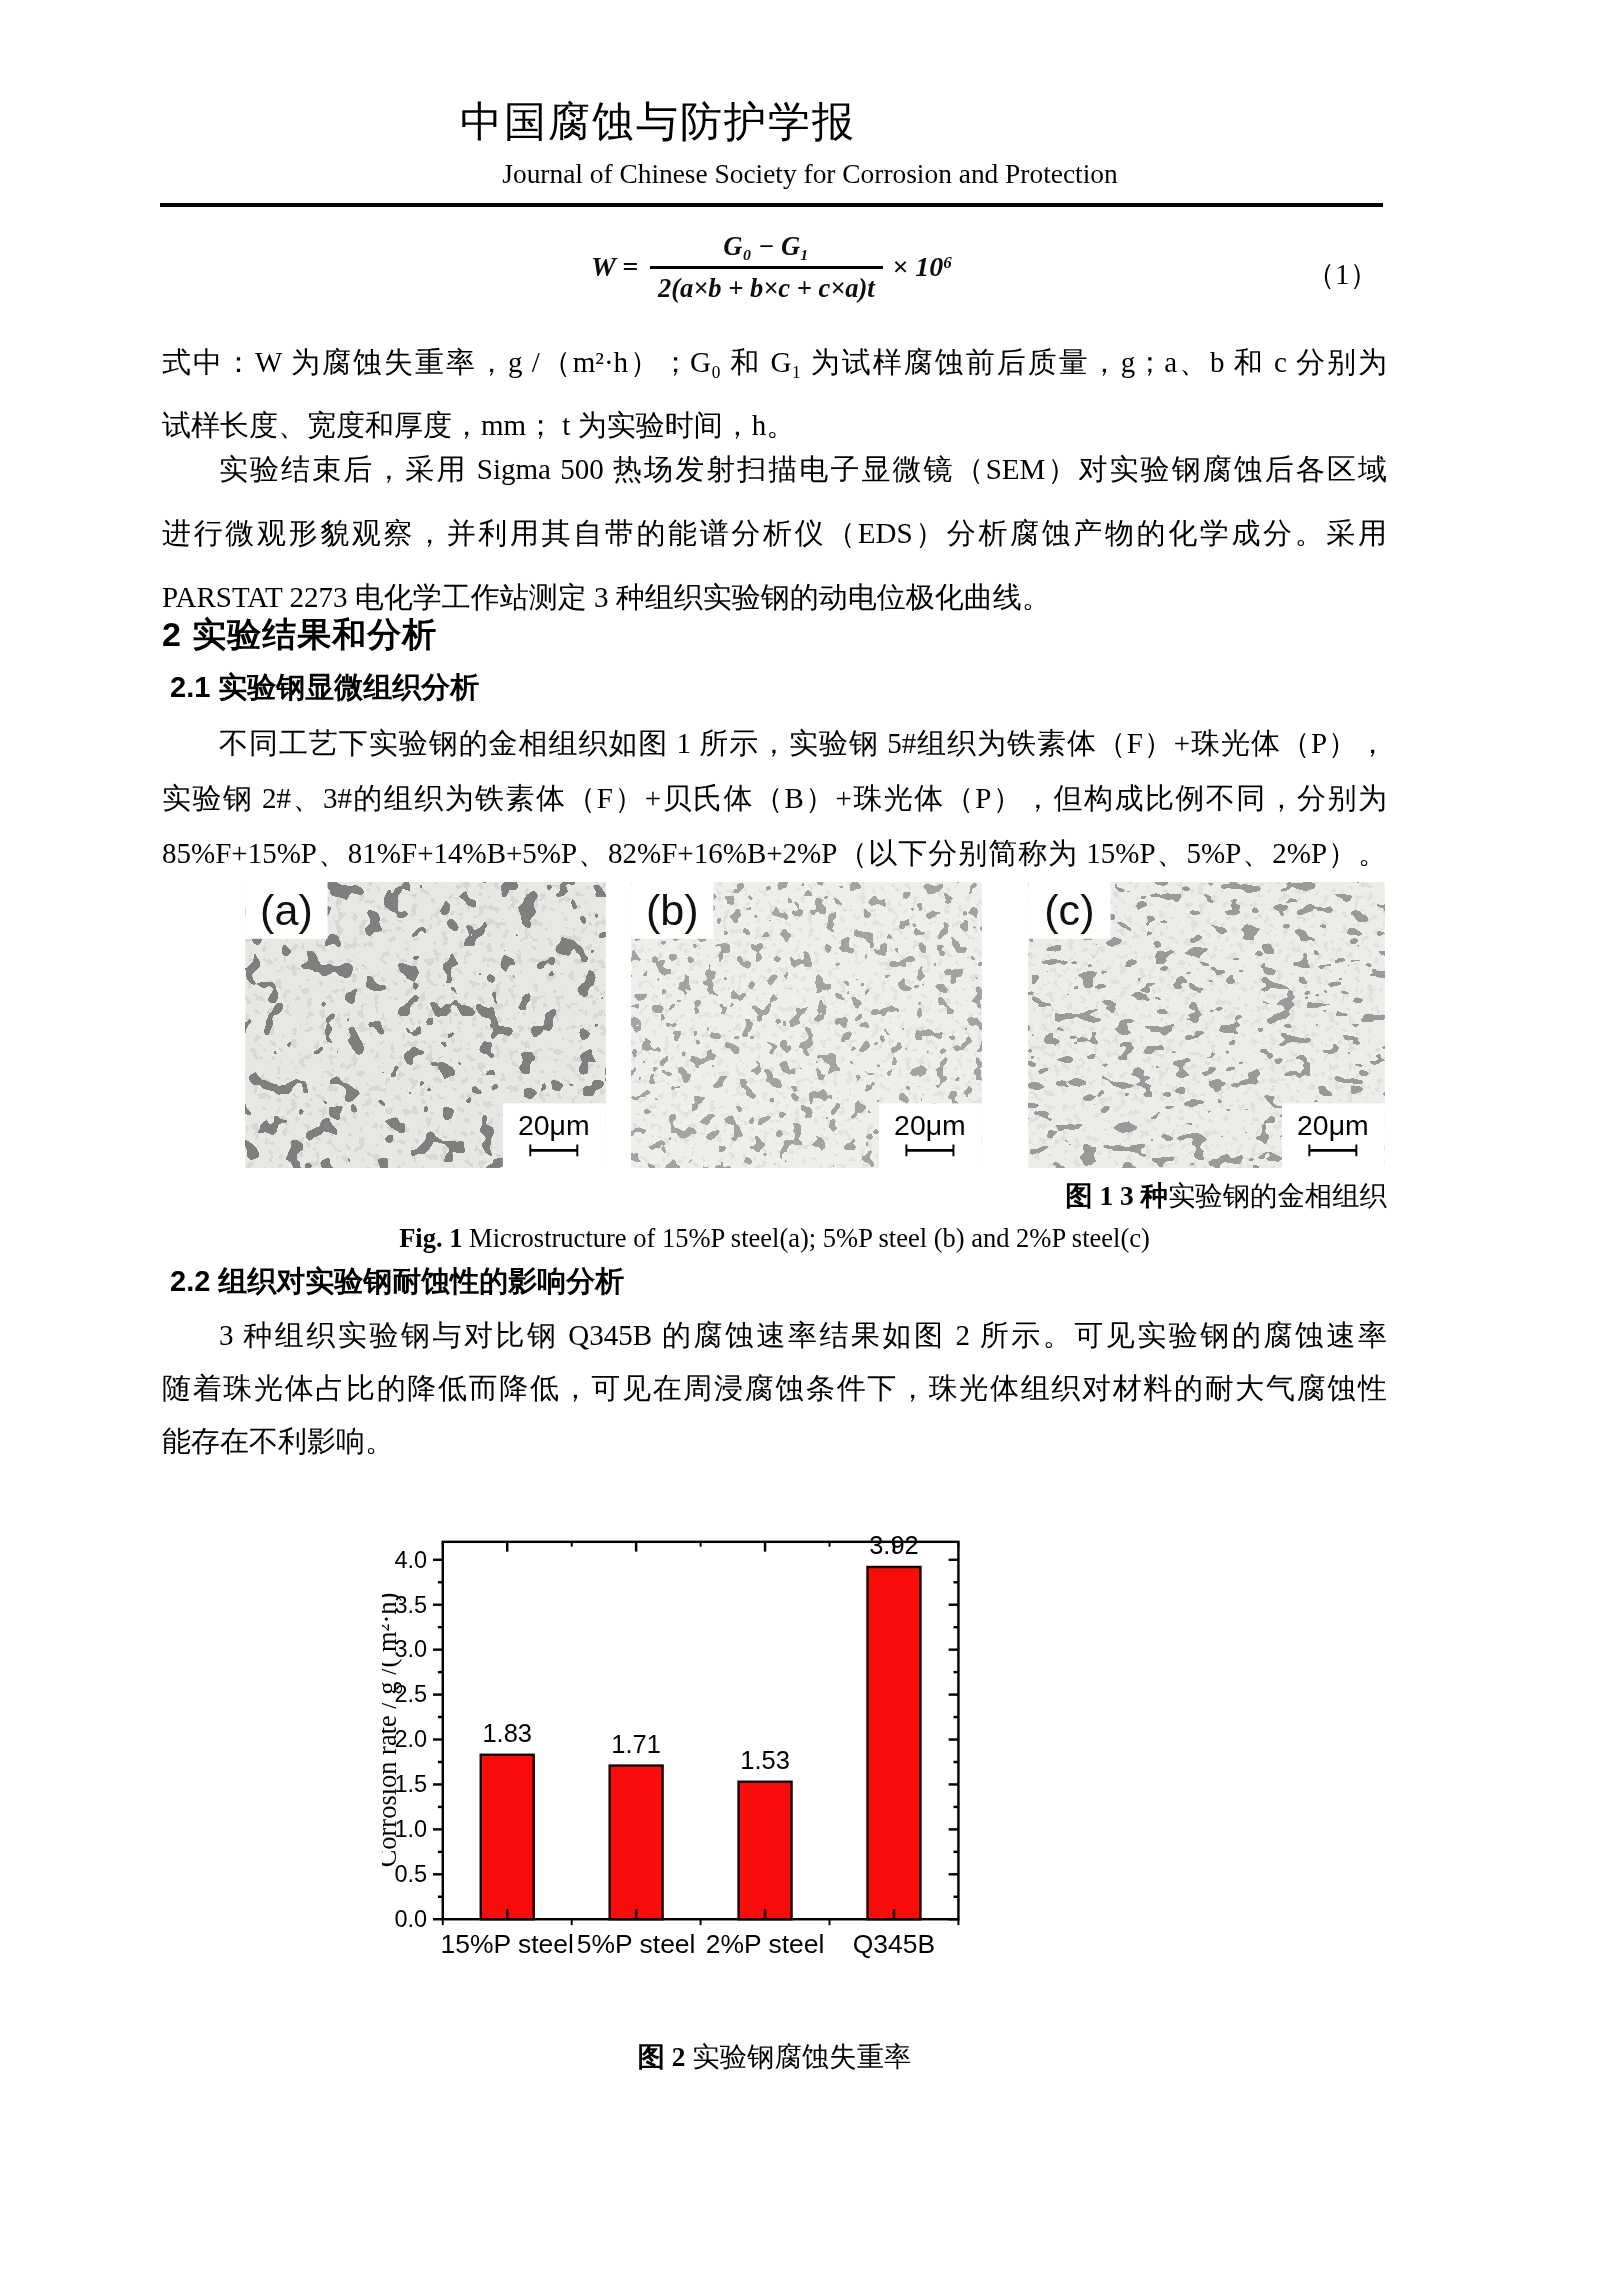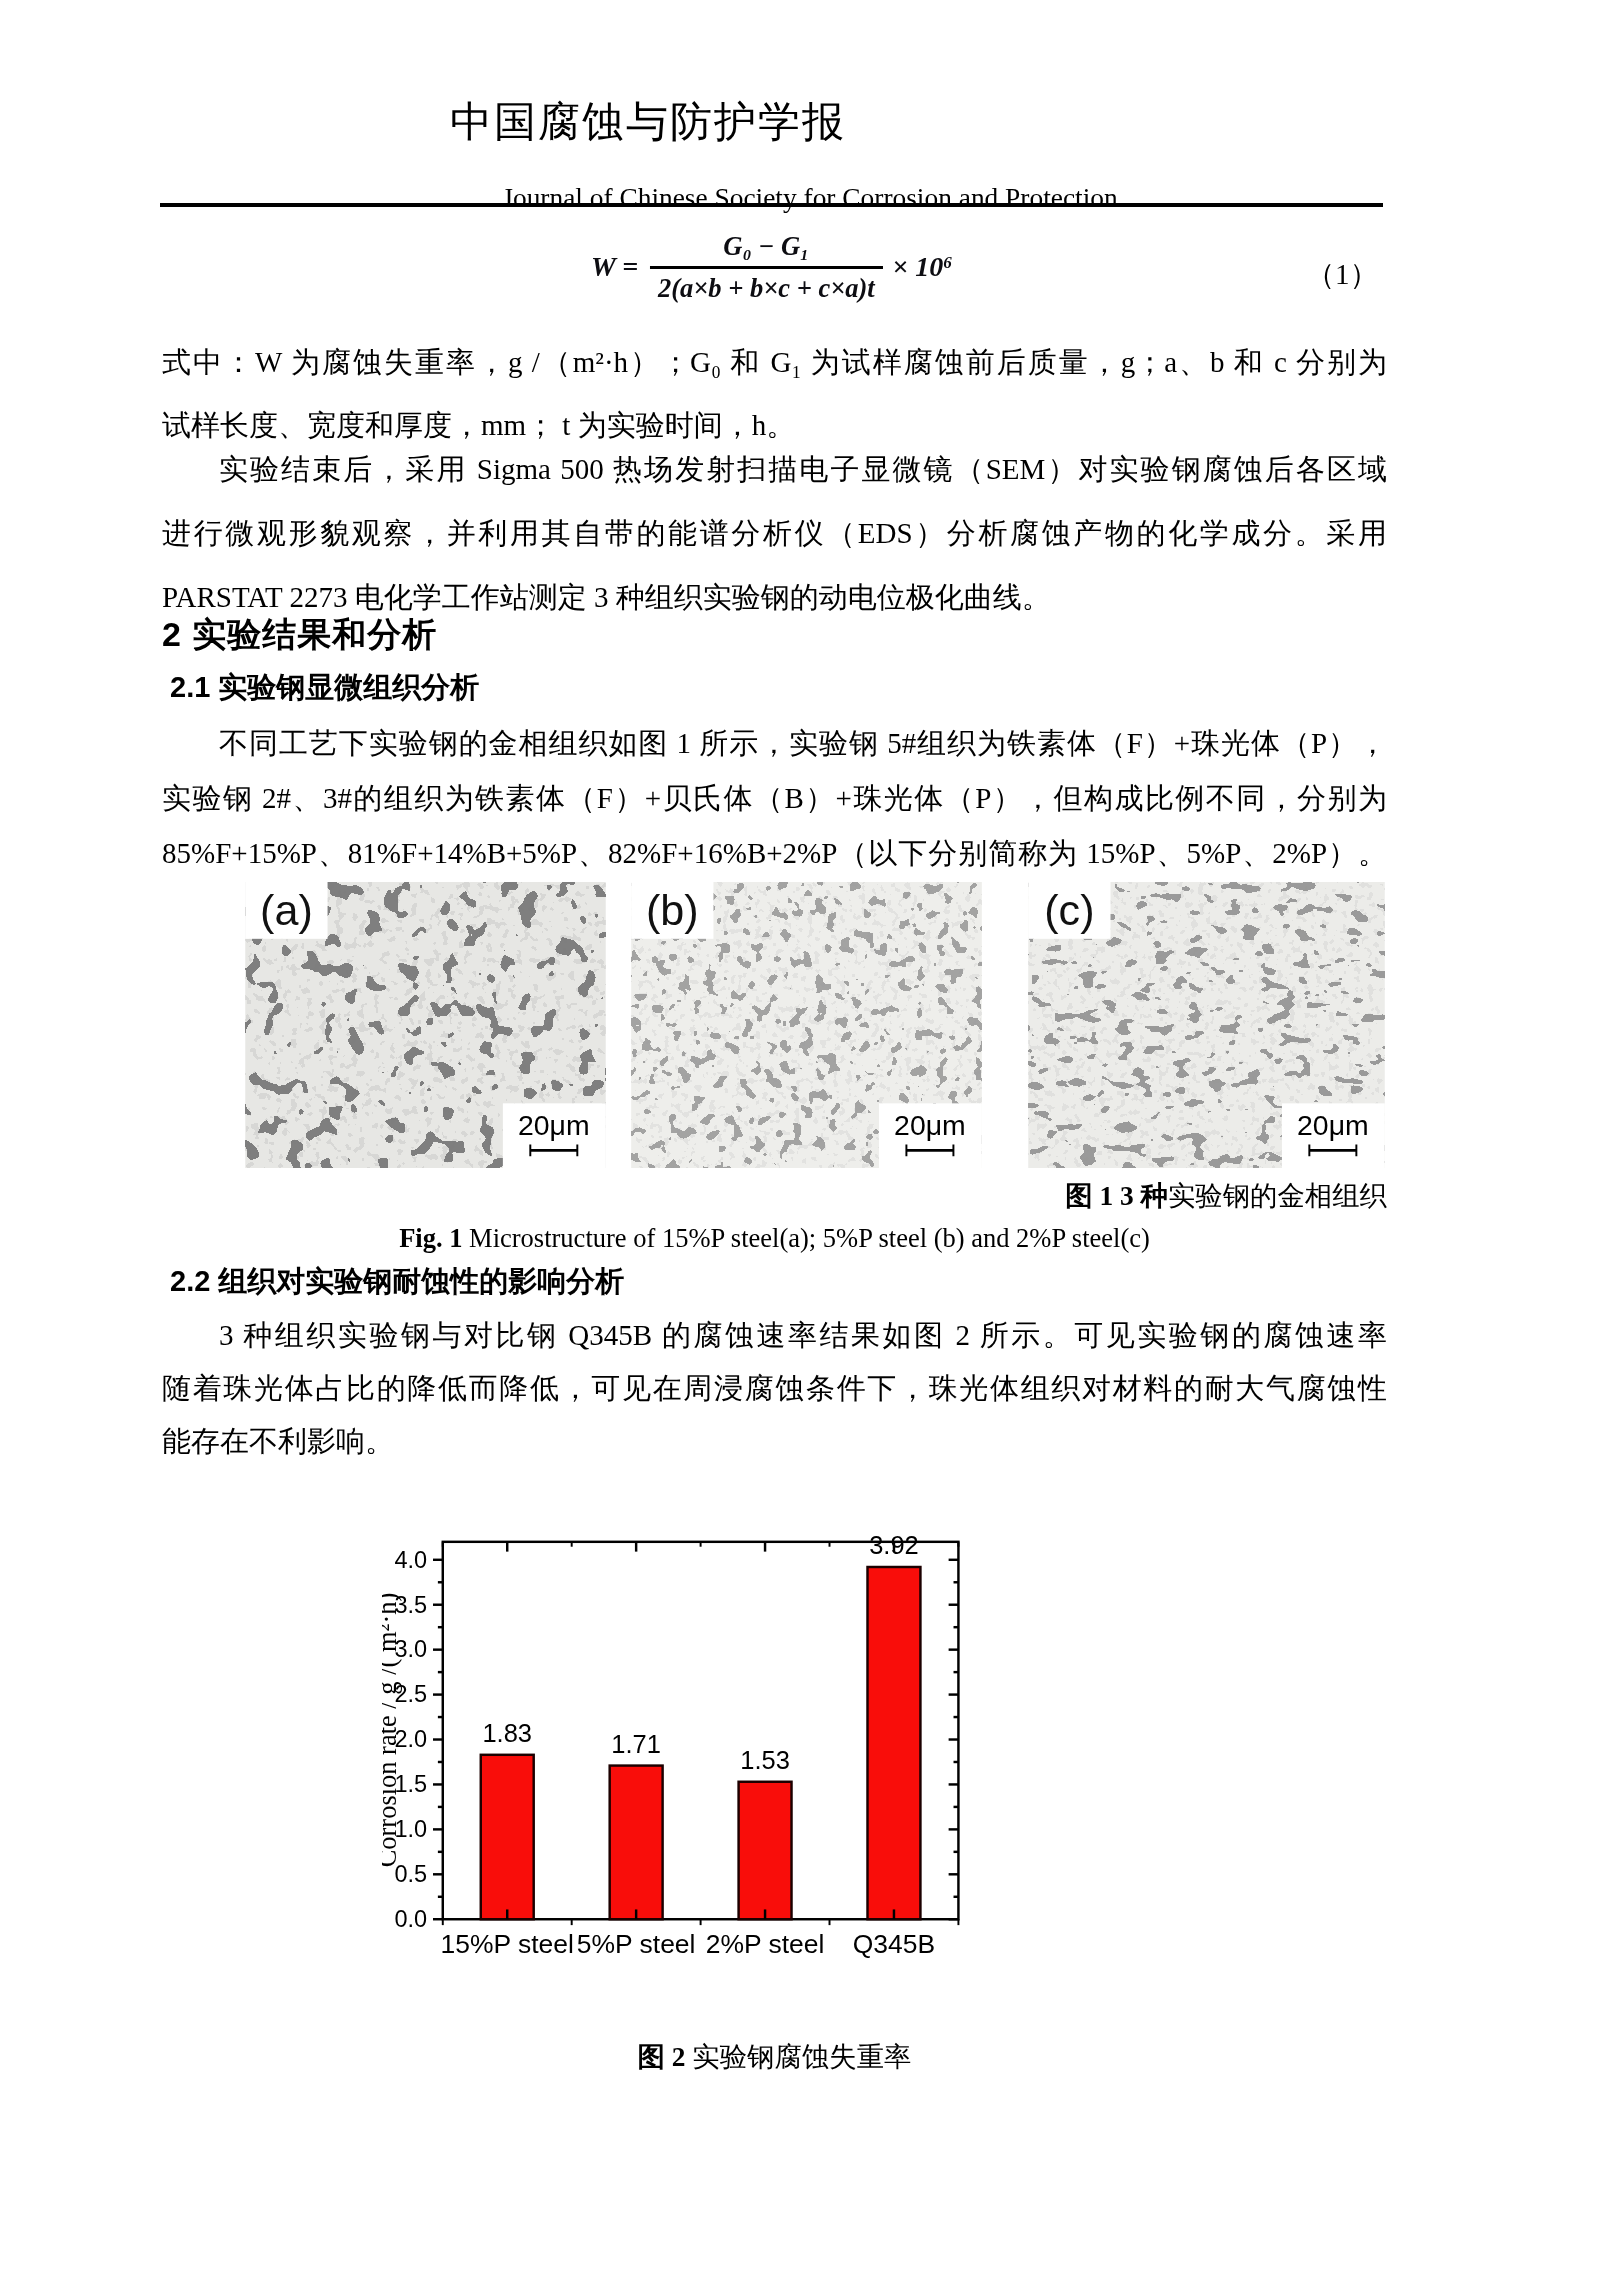--- a/index.html
+++ b/index.html
@@ -3,22 +3,22 @@
 <meta charset="utf-8">
 <style>
   html,body{margin:0;padding:0;background:#888;}
   .page{
     position:relative;width:1620px;height:2293px;background:#ffffff;
     font-family:"Liberation Serif","DejaVu Serif",serif;color:#000;
     overflow:hidden;margin:0 auto;
   }
   .abs{position:absolute;}
   
-  .title-cn{left:6px;top:94px;width:1284px;text-align:center;font-size:42px;letter-spacing:2px;}
-  .title-en{left:0;top:159px;width:1620px;text-align:center;font-size:27.4px;margin-top:24px;}
+  .title-cn{left:16px;top:94px;width:1284px;text-align:center;font-size:42px;letter-spacing:2px;}
+  .title-en{left:0;top:159px;width:1620px;text-align:center;font-size:27.4px;}
   .rule{left:160px;top:203px;width:1223px;height:3.9px;background:#000;}
   
   .equation{left:772px;top:231px;transform:translateX(-50%);display:flex;align-items:center;
     font-weight:bold;font-style:italic;font-size:28px;color:#0d0d12;}
   .eq-lhs{margin-right:11.8px;}
   .frac{display:inline-flex;flex-direction:column;align-items:center;}
   .frac .num{padding:0 13.7px 3.9px 13.7px;font-size:26.5px;}
   .frac .den{border-top:3.9px solid #000;padding:3.9px 7.8px 0 7.8px;font-size:26.5px;}
   .eq-mult{margin-left:9.8px;}
   .eq-number{left:1306px;top:255px;font-size:29px;font-style:normal;}

